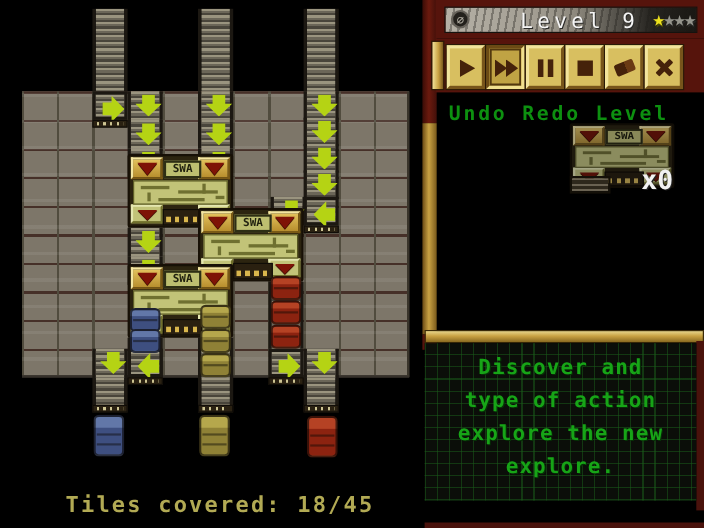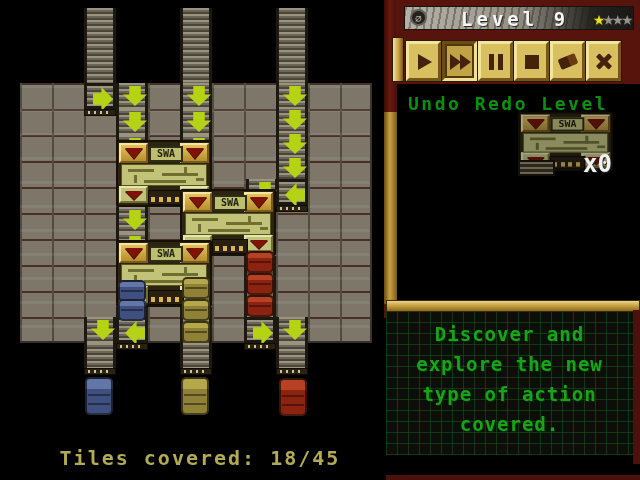--- a/index.html
+++ b/index.html
@@ -68,21 +68,21 @@
   #vb-mid{top:112px;height:192px;background:linear-gradient(90deg,#6a4a14,#c9a243 45%,#7a5a1c);}
   #vb-bot{top:304px;height:14px;background:#56140c;}
   #levelbar-bg{position:absolute;left:396px;top:0;width:244px;height:35px;background:#56140c;}
   #level-bar{position:absolute;left:404px;top:6px;width:230px;height:24px;border:1px solid #15130f;box-sizing:border-box;
     background:linear-gradient(90deg,#b5b1a6 0,#a39e93 35%,#8d887d 52%,#55524b 68%,#262420 82%,#191713 100%);
     background-blend-mode:normal;}
   #level-bar::after{content:"";position:absolute;inset:0;
     background:repeating-linear-gradient(100deg,rgba(30,28,24,.35) 0,rgba(30,28,24,.35) 2px,transparent 2px,transparent 7px);}
   #level-menu-icon{position:absolute;left:5px;top:2px;width:17px;height:17px;border-radius:50%;
     background:#23211c;border:2px solid #66625a;color:#b5b1a6;font-size:11px;line-height:16px;text-align:center;z-index:2;box-sizing:border-box;}
-  #level-title{position:absolute;left:56px;top:1px;z-index:2;color:#f5f5f5;font-weight:bold;font-size:19px;
+  #level-title{position:absolute;left:68px;top:1px;z-index:2;color:#f5f5f5;font-weight:normal;font-size:19px;
     letter-spacing:4px;text-shadow:1px 1px 0 #2a2a28;}
   #stars{position:absolute;right:2px;top:0;z-index:2;font-size:19px;letter-spacing:-2px;}
   .star-earned{color:#ece01e;text-shadow:1px 1px 0 #4a4a06;}
   .star-empty{color:#94948c;text-shadow:1px 1px 0 #2a2a28;}
 
   #toolbar{position:absolute;left:396px;top:35px;width:244px;height:49px;background:#56140c;}
   #toolbar-frame{position:absolute;left:392px;top:37px;width:12px;height:45px;
     background:linear-gradient(90deg,#f2e49c,#c9a243 55%,#77551b);border:1px solid #2a1a06;box-sizing:border-box;}
   .btn{position:absolute;top:41px;width:35px;height:40px;background:#d8bf60;box-sizing:border-box;
     border:3px solid;border-color:#f2e49c #77551b #77551b #f2e49c;outline:1px solid #2a1a06;}
@@ -332,23 +332,23 @@
     </div>
   <div id="preview-stub"></div>
   <div id="inventory-count">x0</div>
 
   <div id="message-box">
     <div id="msg-top"></div>
     <div id="msg-right"></div>
     <div id="msg-bottom"></div>
     <div id="msg-inner">
         <div class="message-line">Discover and</div>
+        <div class="message-line">type of action</div>
         <div class="message-line">explore the new</div>
-        <div class="message-line">type of action</div>
-        <div class="message-line">covered.</div>
+        <div class="message-line">explore.</div>
       </div>
   </div>
 
   <div id="status-label">Tiles covered: 18/45</div>
 <div class="btn" style="left: 406px;">
       <div class="ic ic-play"></div>
     </div>
     <div class="btn pressed" style="left: 442px;">
       <div class="ic ic-ff1"></div>
       <div class="ic ic-ff2"></div>

